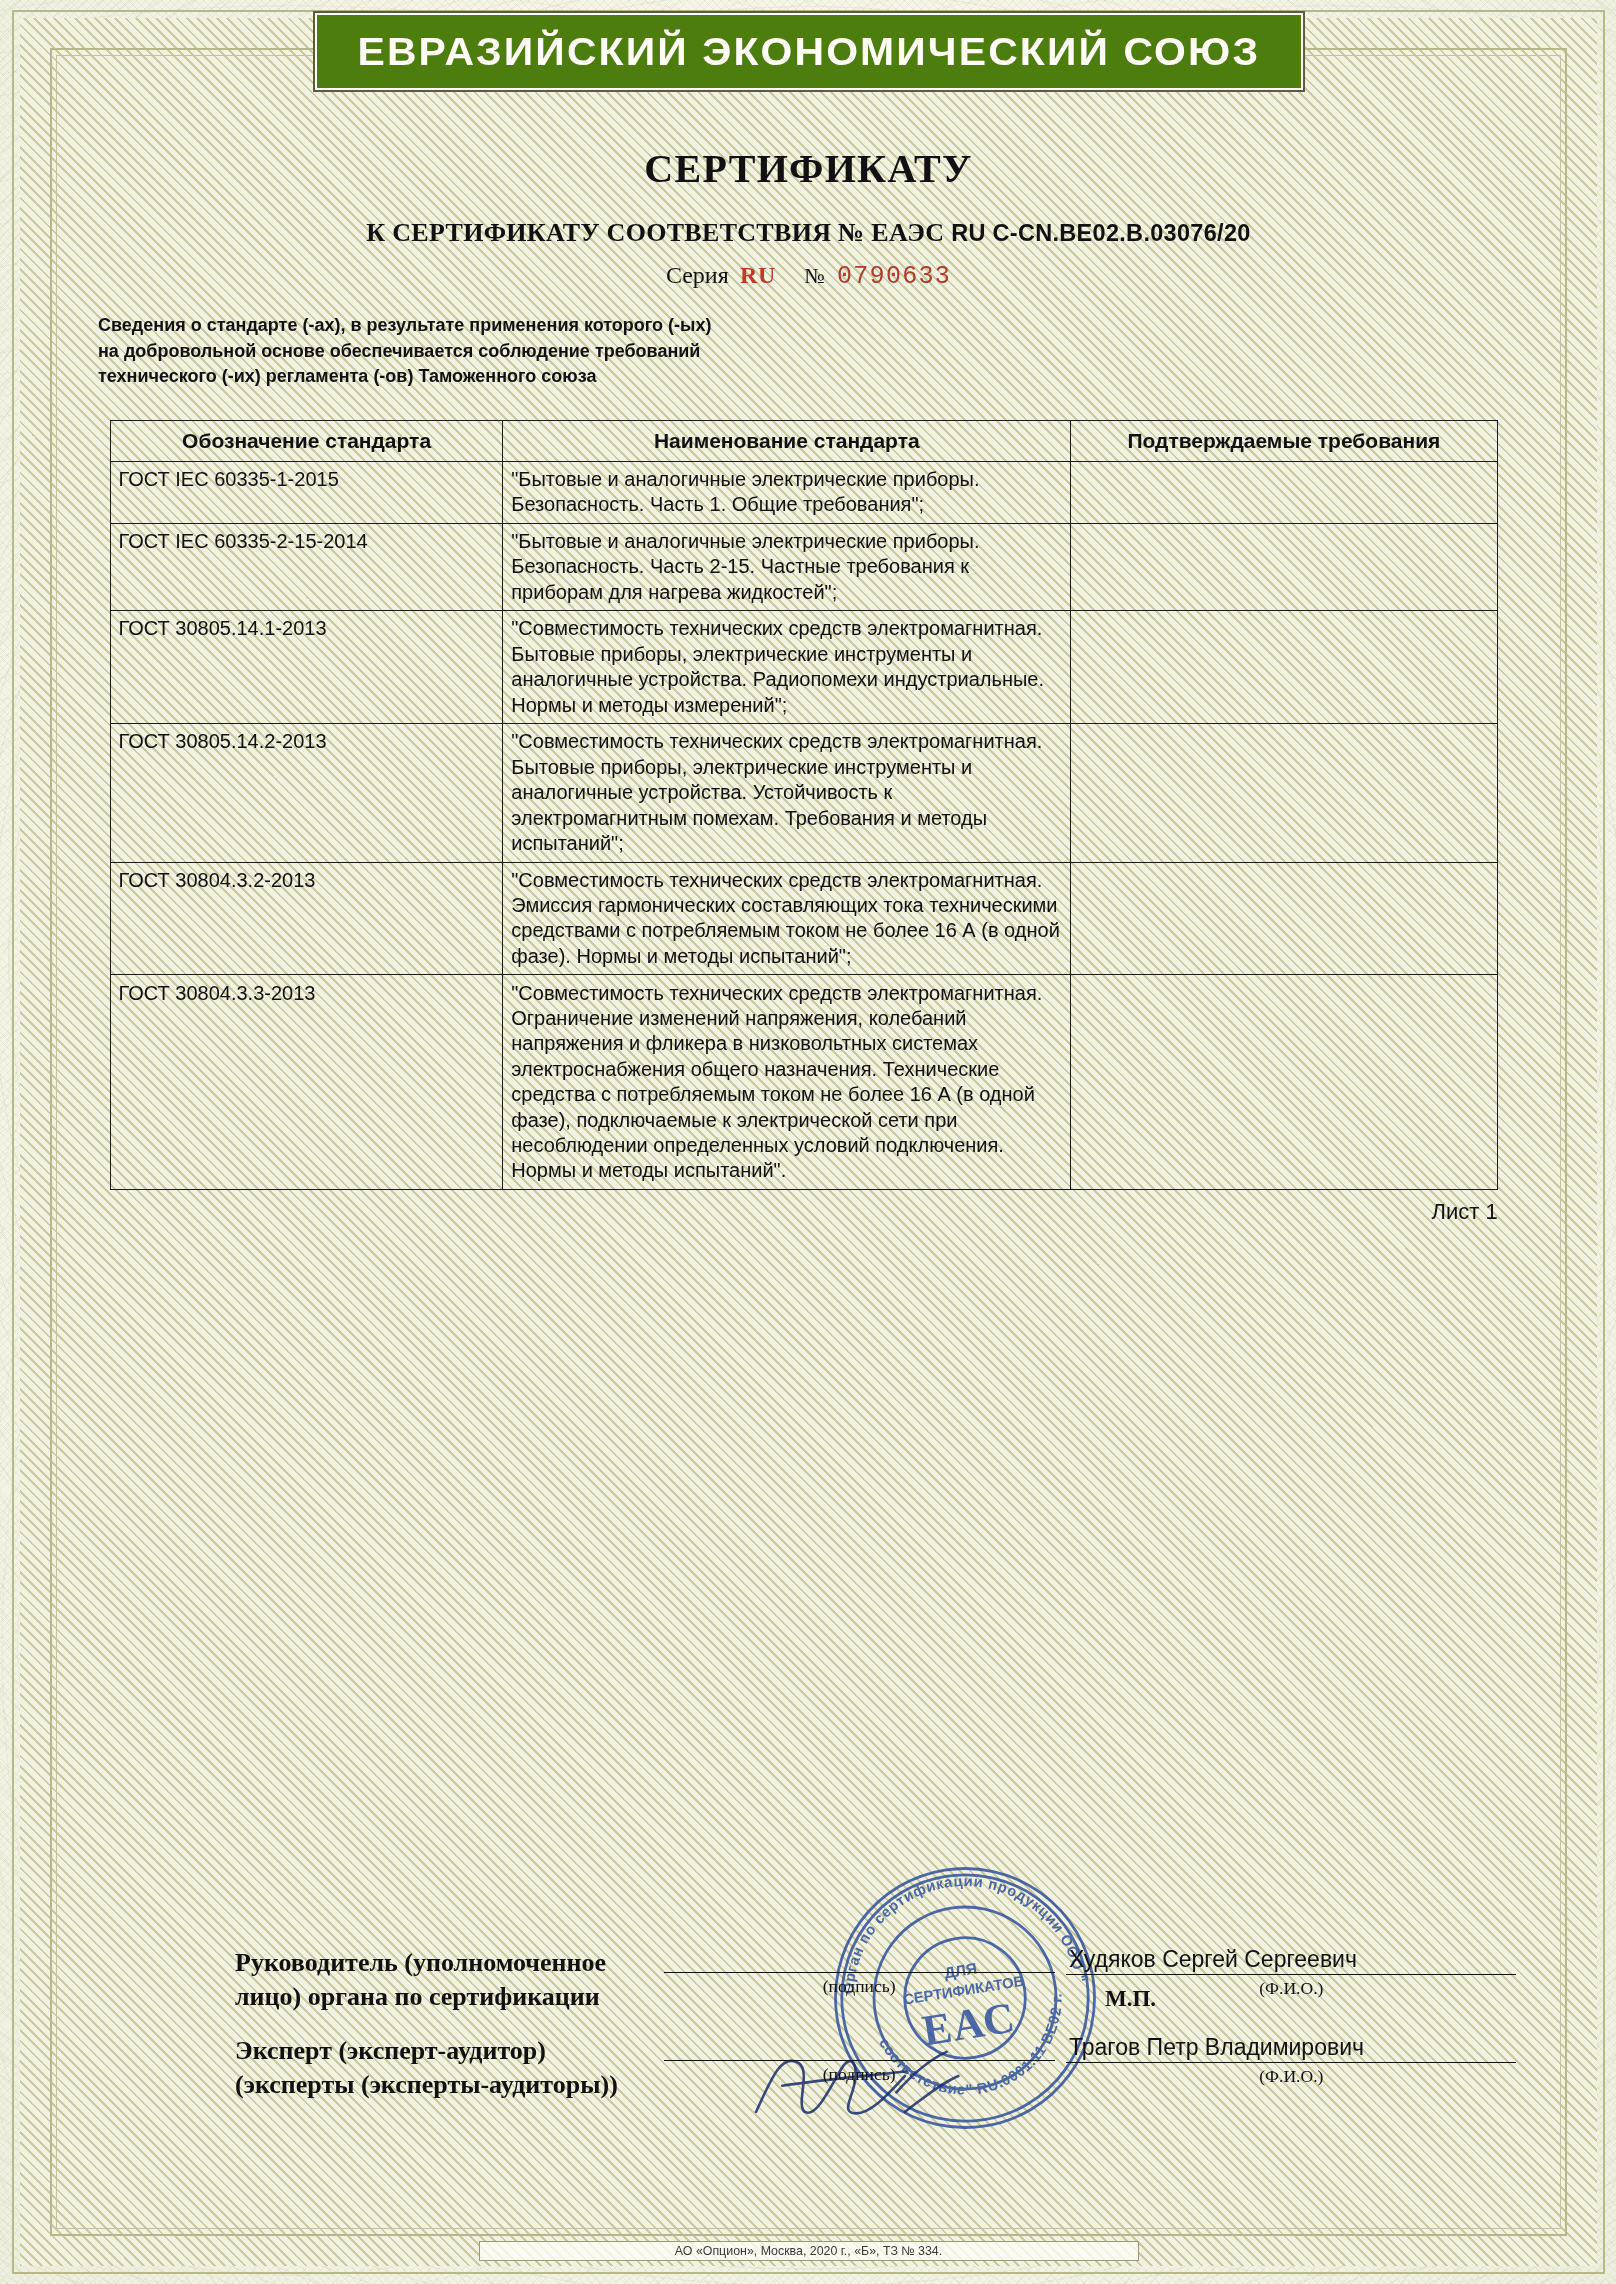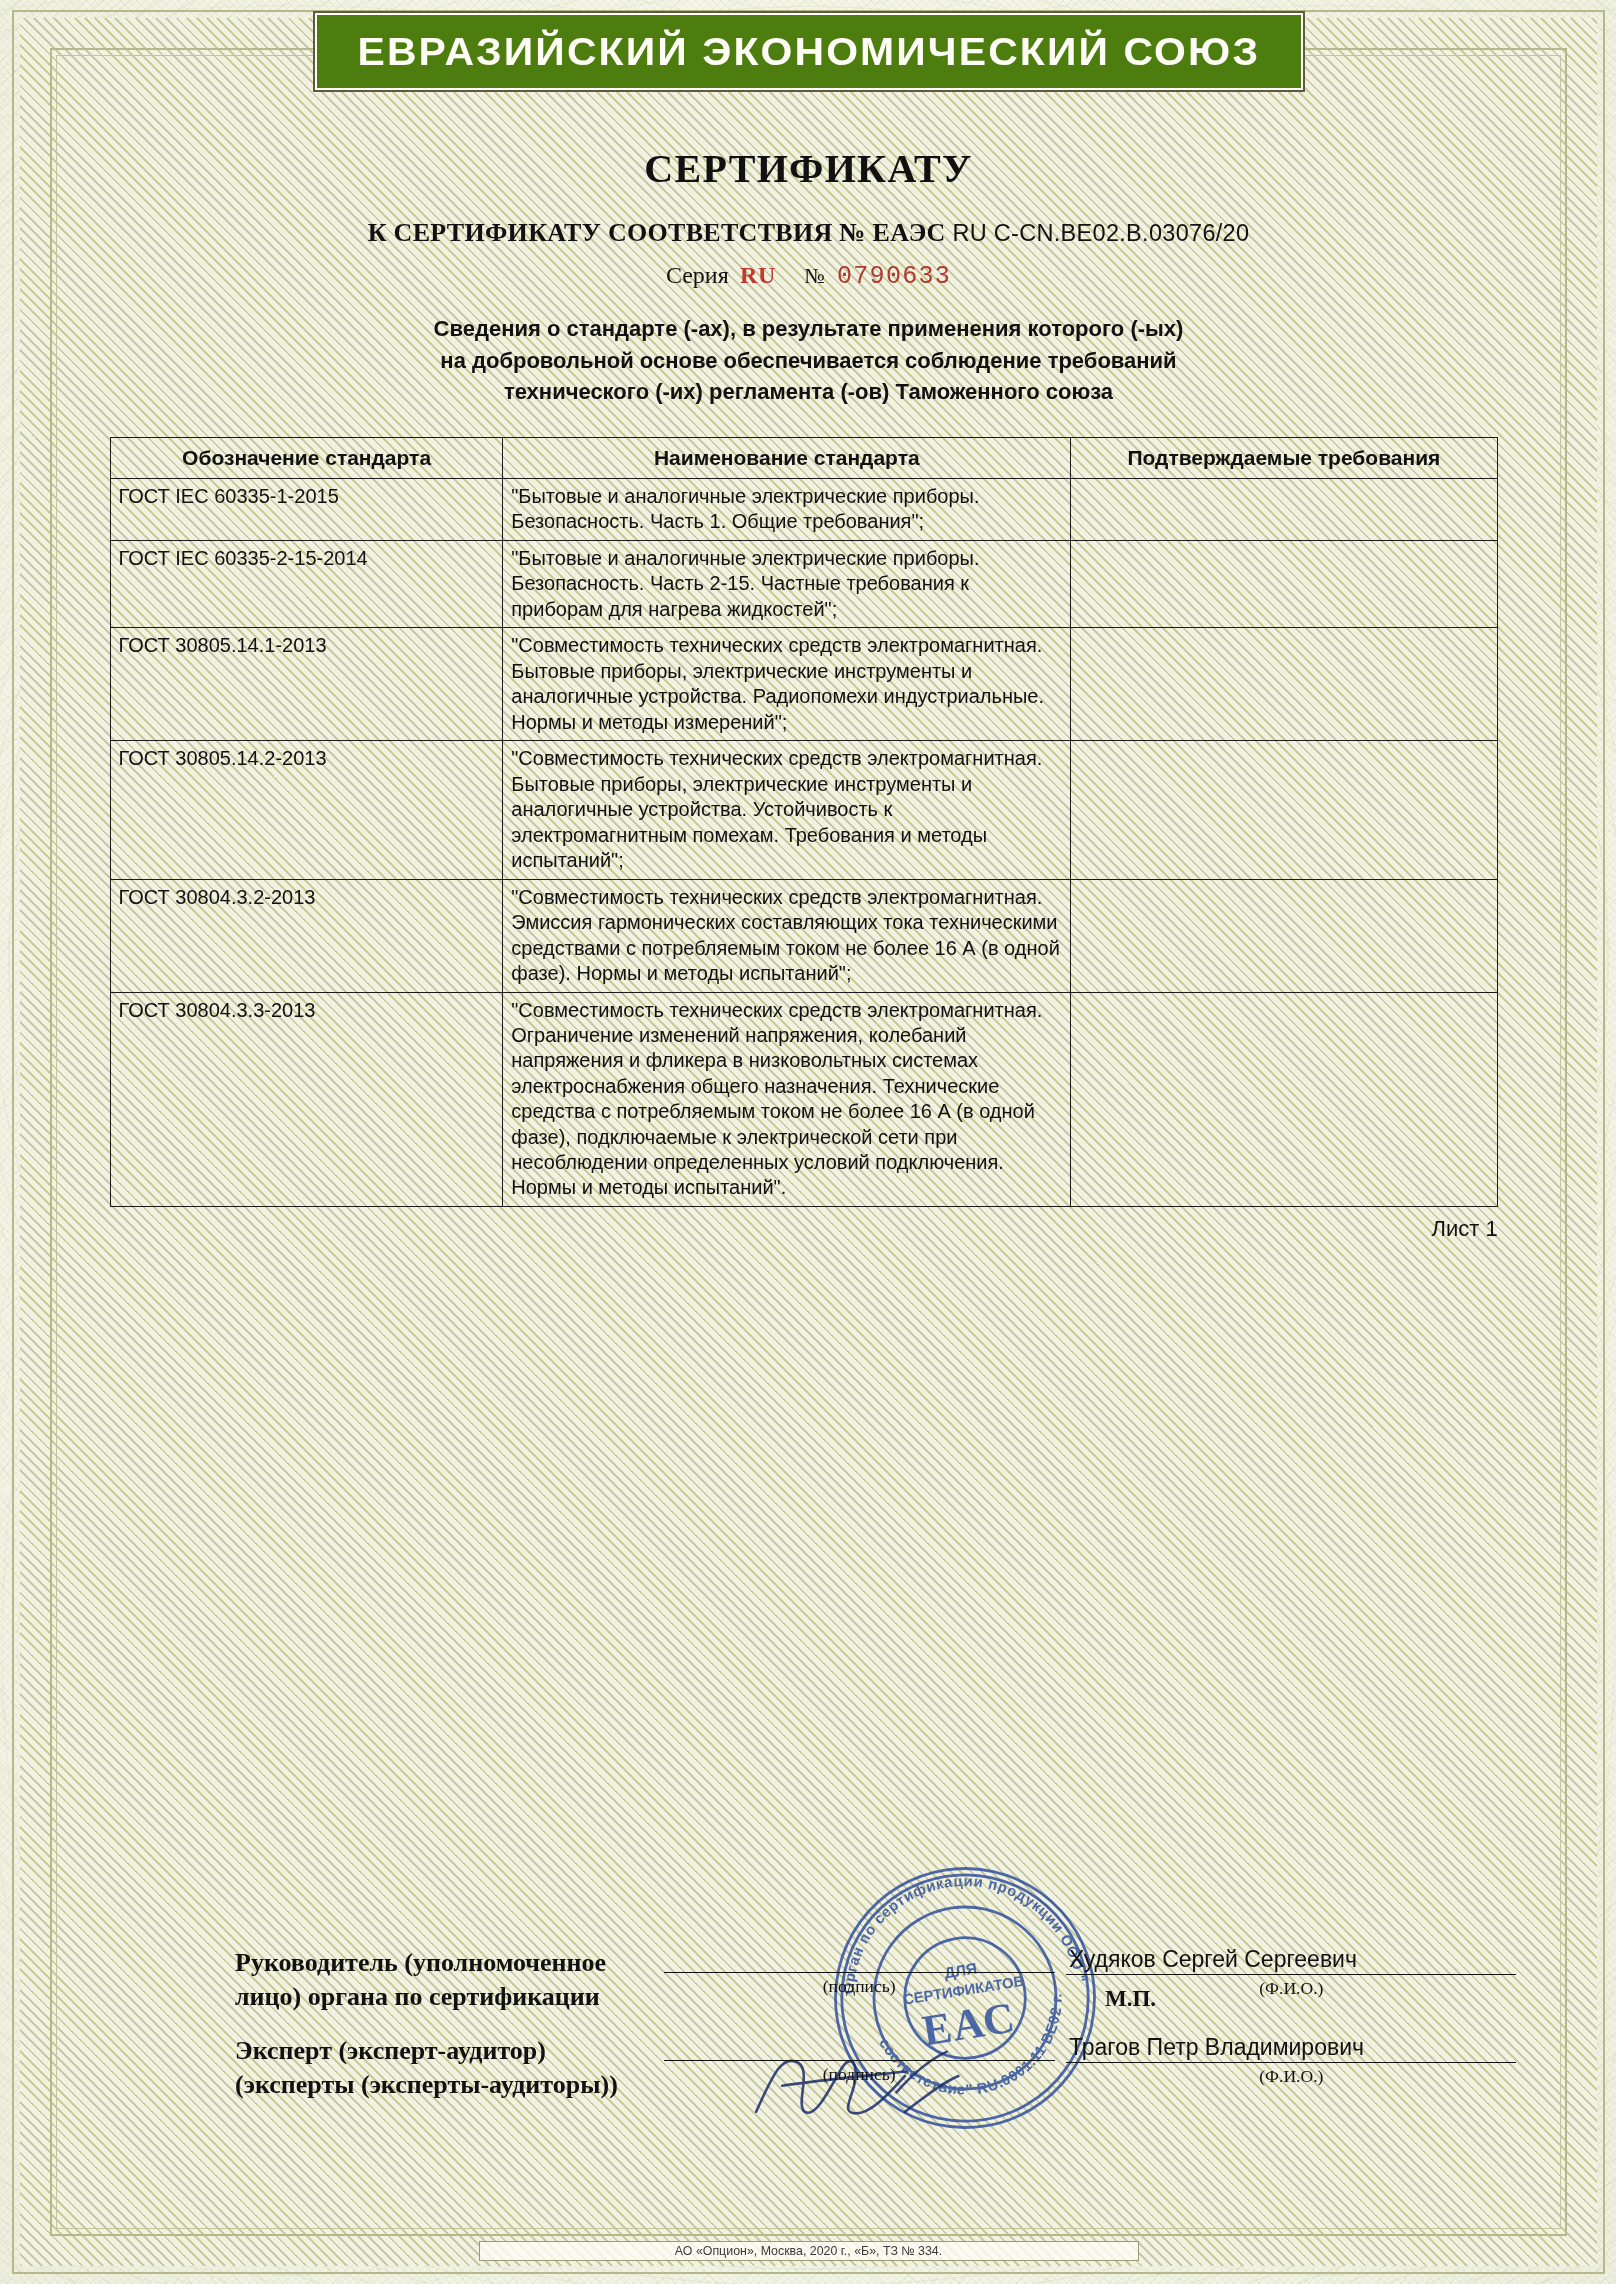--- a/index.html
+++ b/index.html
@@ -107,21 +107,21 @@
     margin-top: 26px;
     text-align: center;
     font-family: "Liberation Serif", serif;
     font-weight: bold;
     font-size: 26px;
     color: #111;
     letter-spacing: 0.3px;
   }
   .cert-line .num {
     font-family: "Liberation Sans", sans-serif;
-    font-weight: normal;
+    font-weight: bold;
     font-size: 23.5px;
     letter-spacing: 0.3px;
   }
   .series-line {
     margin-top: 14.3px;
     text-align: center;
     font-family: "Liberation Serif", serif;
     font-size: 24px;
     color: #111;
   }
@@ -138,24 +138,24 @@
   }
   .series-number {
     font-family: "Liberation Mono", monospace;
     color: #b03a2e;
     font-size: 25px;
     letter-spacing: 1.3px;
     margin-left: 6.5px;
   }
   .subtitle {
     margin-top: 22px;
-    text-align: center;
-    font-family: "Liberation Sans", sans-serif;
-    font-weight: bold;
-    font-size: 22px;
+    text-align: left;
+    font-family: "Liberation Sans", sans-serif;
+    font-weight: bold;
+    font-size: 18px;
     line-height: 1.42;
     color: #111;
   }
 
   
   table.std {
     margin-top: 30px;
     border-collapse: collapse;
     width: 1388px;
     margin-left: 11.7px;

